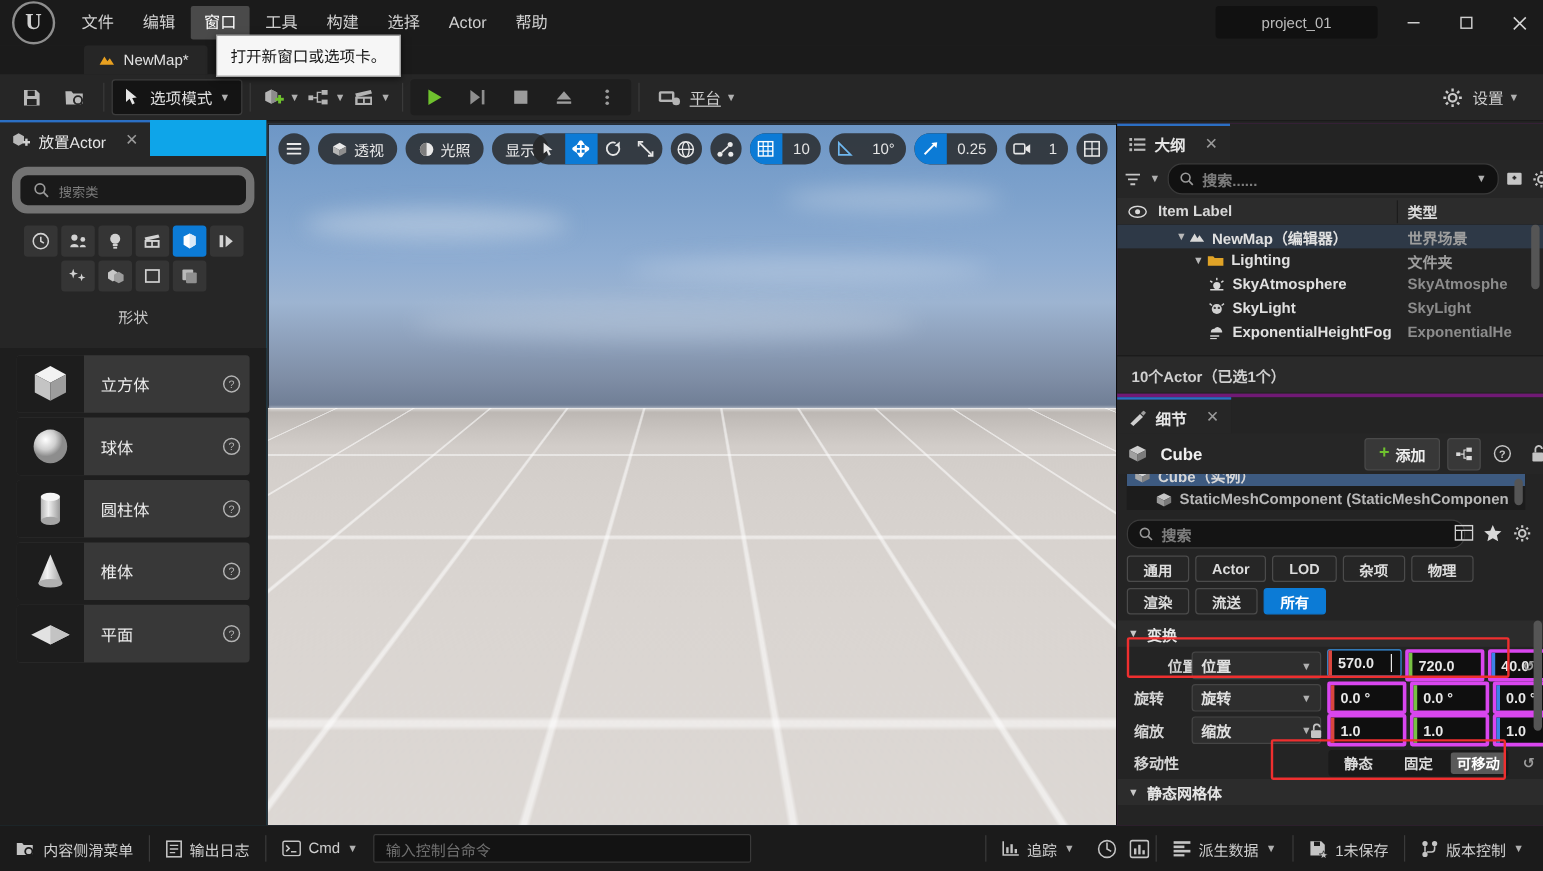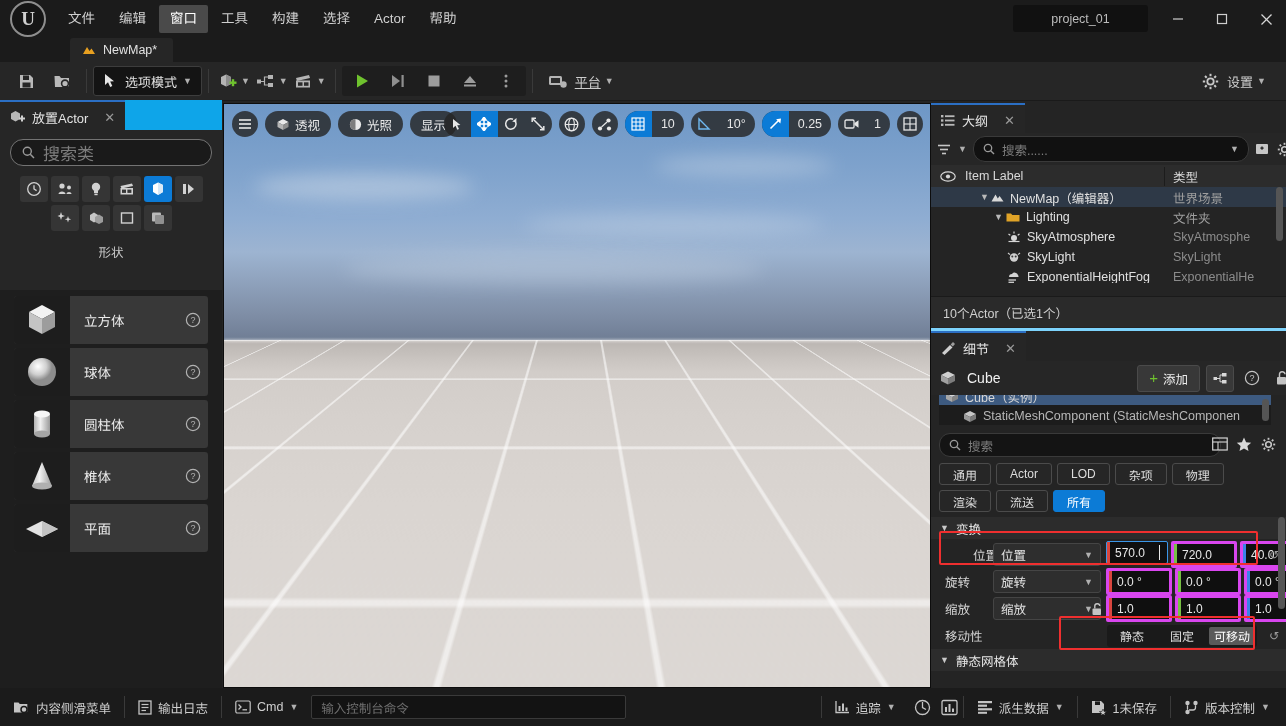--- a/index.html
+++ b/index.html
@@ -39,22 +39,22 @@
     display:flex;align-items:center;gap:6px;font-size:13px;color:#e0e0e0;}
   .play-group{display:flex;align-items:center;background:#1e1e1e;border-radius:3px;height:30px;padding:0 2px;}
   .caret{font-size:9px;color:#b0b0b0;}
 
   
   .leftpanel{position:absolute;left:0;top:100px;width:222px;height:588px;background:#0ea5e9;}
   .panel-tab{height:30px;display:inline-flex;align-items:center;gap:7px;padding:0 10px;background:#262626;
     font-size:13px;color:#e4e4e4;border-top:2px solid #2b6fc4;}
   .panel-tab .x{margin-left:9px;color:#9a9a9a;font-size:13px;}
   .panel-body{position:absolute;left:0;top:30px;width:222px;bottom:0;background:#262626;}
-  .search-pill{margin:9px 10px 0 10px;height:25px;background:#1a1a1a;border:1px solid #737373;border-radius:13px;
-    display:flex;align-items:center;gap:8px;padding:0 11px;color:#7d7d7d;font-size:17px;}
+  .search-pill{margin:9px 10px 0 10px;height:25px;background:#1a1a1a;border:7px solid #737373;border-radius:13px;
+    display:flex;align-items:center;gap:8px;padding:0 11px;color:#7d7d7d;font-size:11px;}
   .cat-row{display:flex;justify-content:center;gap:3px;margin-top:10px;}
   .cat{width:28px;height:26px;background:#353535;border-radius:3px;display:flex;align-items:center;justify-content:center;color:#d2d2d2;}
   .cat.sel{background:#0c7bd6;color:#fff;}
   .shapes-label{text-align:center;font-size:12.5px;color:#c8c8c8;margin:11px 0 7px 0;}
   .placelist{position:absolute;left:0;top:160px;right:0;bottom:0;background:#1e1e1e;padding:6px 0 0 0;}
   .place-item{display:flex;align-items:center;height:48px;margin:0 14px 4px 14px;background:#383838;border-radius:3px;overflow:hidden;}
   .place-thumb{width:56px;height:48px;background:#1d1d1d;display:flex;align-items:center;justify-content:center;flex:none;}
   .place-name{flex:1;padding-left:14px;font-size:13.5px;color:#ececec;}
   .qmark{width:30px;display:flex;align-items:center;justify-content:center;color:#b2b2b2;}
 
@@ -81,21 +81,21 @@
   .seg .s{width:27px;height:26px;display:flex;align-items:center;justify-content:center;color:#e6e6e6;}
   .seg .s.on{background:#0c7bd6;color:#fff;}
   .snap{display:flex;height:26px;border-radius:13px;overflow:hidden;align-items:center;background:rgba(38,38,38,.82);}
   .snap .ic{width:27px;height:26px;display:flex;align-items:center;justify-content:center;}
   .snap .ic.on{background:#0c7bd6;color:#fff;}
   .snap .val{padding:0 9px;font-size:12.5px;color:#e6e6e6;}
   .cube-wrap{position:absolute;left:80px;top:278px;width:230px;height:230px;}
   .axis-gizmo{position:absolute;left:12px;top:520px;width:60px;height:58px;}
 
   
-  .right{position:absolute;left:931px;top:103px;width:355px;height:585px;background:#7dd3fc;}
+  .right{position:absolute;left:931px;top:103px;width:355px;height:585px;background:#701a75;font-weight:bold;}
   .outliner{position:absolute;left:0;top:0;width:355px;height:225px;background:#242424;}
   .ol-toolbar{position:absolute;left:0;top:30px;width:355px;height:32px;background:#262626;display:flex;align-items:center;padding:0 6px;gap:6px;}
   .ol-search{flex:1;height:24px;background:#111;border:1px solid #3a3a3a;border-radius:12px;display:flex;align-items:center;
     padding:0 9px;gap:7px;color:#7d7d7d;font-size:12.5px;}
   .ol-head{position:absolute;left:0;top:62px;width:355px;height:22px;background:#2c2c2c;display:flex;align-items:center;
     font-size:12.5px;color:#d8d8d8;border-bottom:1px solid #1c1c1c;}
   .ol-rows{position:absolute;left:0;top:84px;width:355px;height:96px;overflow:hidden;}
   .ol-row{height:20px;display:flex;align-items:center;font-size:12.5px;color:#e0e0e0;}
   .ol-row.sel{background:#2e3947;}
   .ol-type{position:absolute;left:242px;color:#9e9e9e;font-size:12.5px;white-space:nowrap;}
@@ -185,20 +185,21 @@
   <div class="tabbar">
     <div class="maptab">
       <span class="icon">
         <svg width="14" height="12" viewBox="0 0 14 12">
             <path d="M1 10 L5 3 L7.5 7 L9.5 4.5 L13 10 Z" fill="#e8a020"></path>
           </svg>
       </span>
       <span>NewMap*</span>
     </div>
   </div>
+  <div class="tooltip">打开新窗口或选项卡。</div>
 
   <div class="toolbar">
     <div style="width:8px"></div>
     <div class="tb-btn">
       <svg width="17" height="17" viewBox="0 0 17 17">
           <path d="M2 2h10l3 3v10H2z" fill="#b9b9b9"></path>
           <rect x="5" y="2.5" width="6" height="4.5" fill="#262626"></rect>
           <rect x="4.5" y="9.5" width="8" height="5" fill="#262626"></rect>
         </svg>
     </div>

